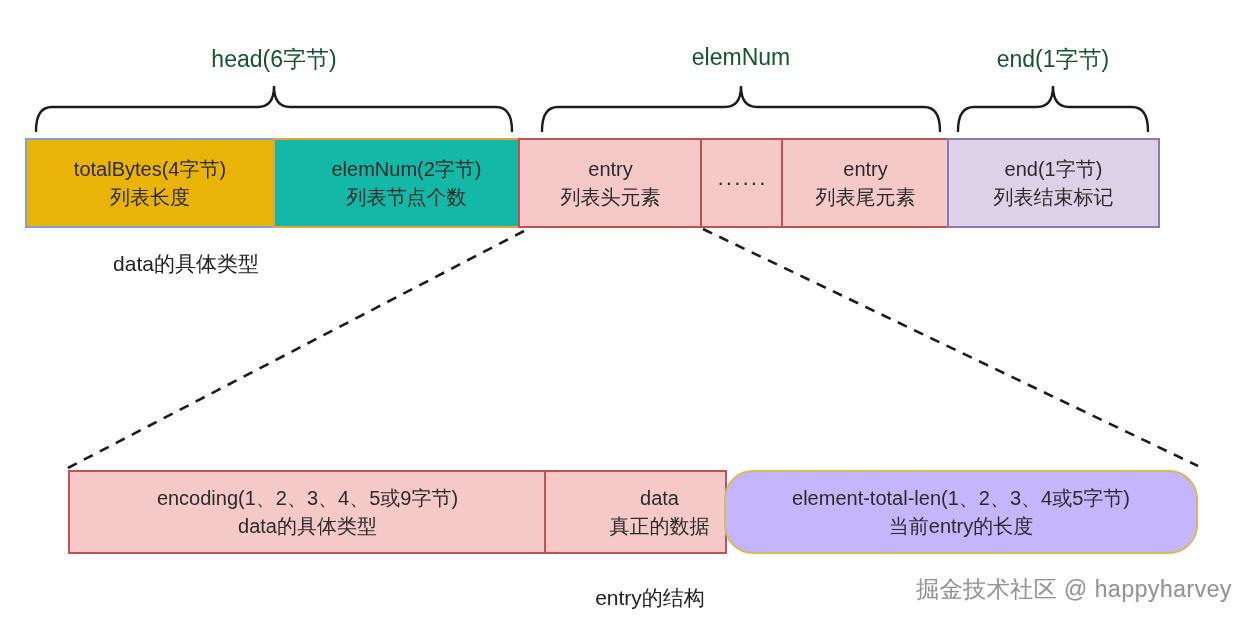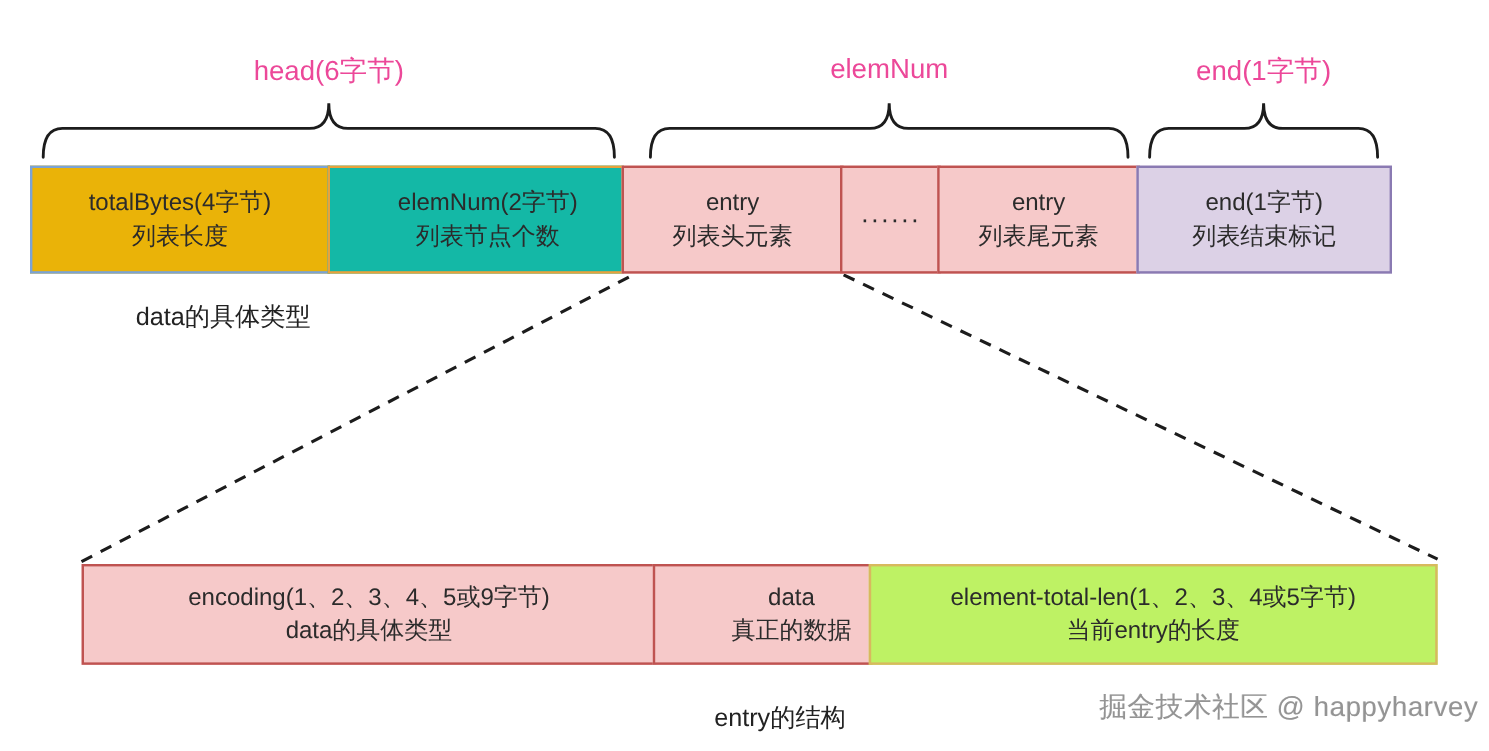--- a/index.html
+++ b/index.html
@@ -1,35 +1,35 @@
 <!DOCTYPE html>
 <html><head>
 <meta charset="utf-8">
 <style>
   html,body{margin:0;padding:0;background:#ffffff;}
   #canvas{
     position:relative;width:1241px;height:626px;background:#ffffff;overflow:hidden;
     font-family:"Liberation Sans","DejaVu Sans",sans-serif;color:#2b2b2b;
   }
   .brace-label{
-    position:absolute;top:44px;text-align:center;font-size:23px;color:#ec4899;
+    position:absolute;top:44px;text-align:center;font-size:23px;color:#14532d;
   }
   svg.overlay{position:absolute;left:0;top:0;width:1241px;height:626px;}
   .cell{
     position:absolute;box-sizing:border-box;border:2.5px solid #888;
     display:flex;flex-direction:column;align-items:center;justify-content:center;
     text-align:center;font-size:20px;line-height:28px;
   }
   .row-top .cell{top:138px;height:90px;}
   .row-bottom .cell{top:470px;height:84px;}
   .c-blue  {background:#eab308;border-color:#7aa3d6;}
   .c-orange{background:#14b8a6;border-color:#e9a23b;padding-left:20px;}
   .c-red   {background:#f6c9c9;border-color:#bf5351;}
   .c-purple{background:#dcd1e6;border-color:#8a7ab2;}
-  .c-yellow{background:#bef264;border-color:#d8b95e;}
+  .c-yellow{background:#c4b5fd;border-color:#d8b95e;border-radius:29px;}
   .dots{font-size:22px;letter-spacing:1px;}
   .caption{position:absolute;font-size:21px;color:#222;text-align:center;}
   .watermark{
     position:absolute;top:574px;right:9px;font-size:23px;color:#949494;
     text-shadow:1.5px 1.5px 0 #ffffff, -0.5px -0.5px 0 #d9d9d9;
     letter-spacing:0.5px;
   }
 </style>
 </head>
 <body>

